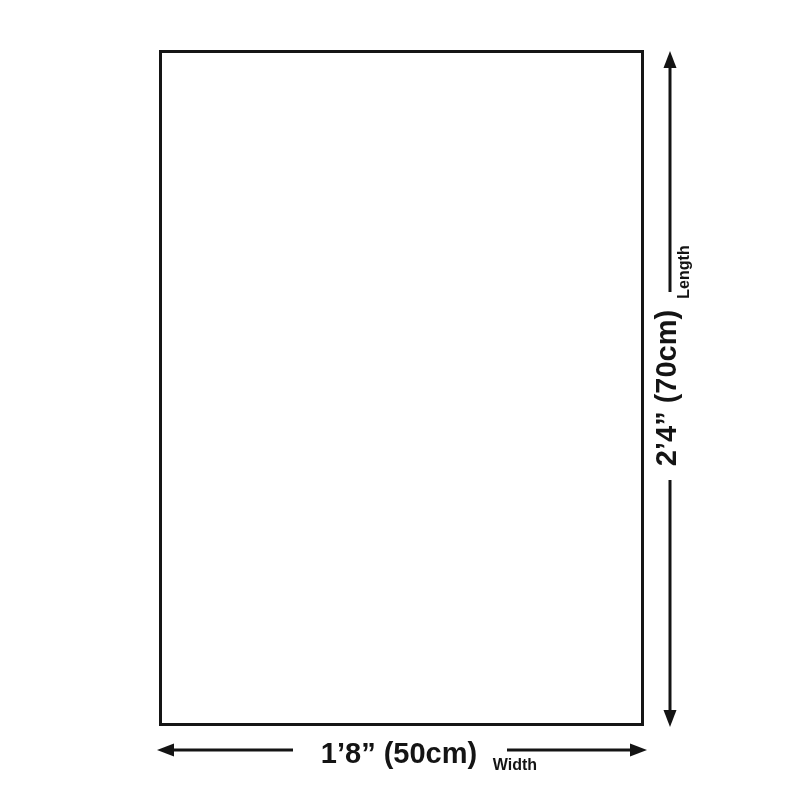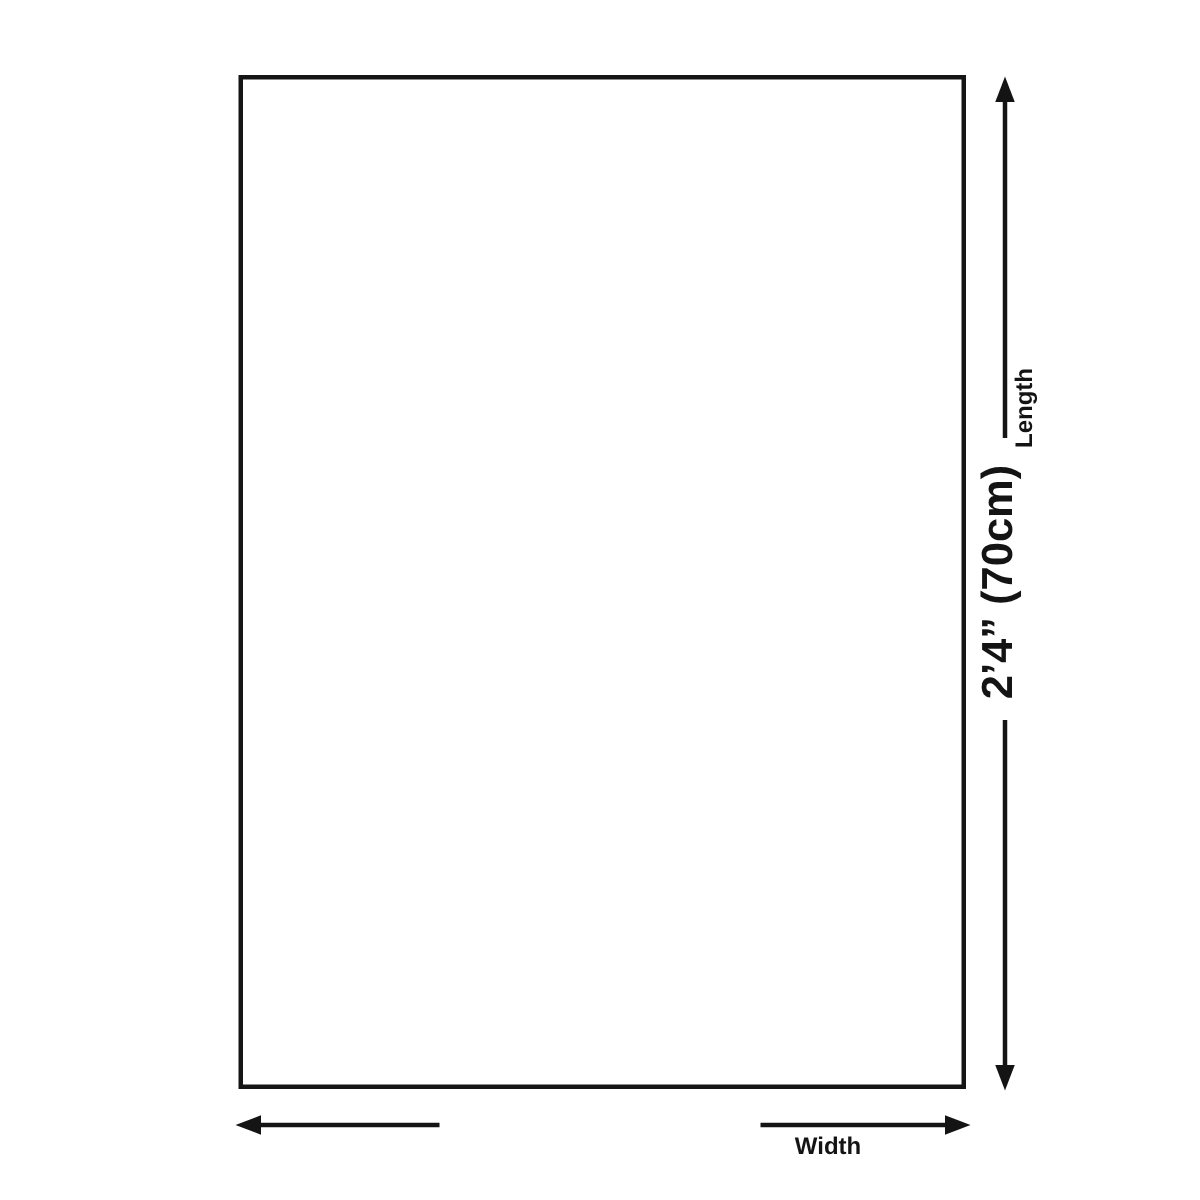--- a/index.html
+++ b/index.html
@@ -74,16 +74,17 @@
       <polygon points="157,750 174,743.5 174,756.5" stroke="none"></polygon>
       <line x1="507" y1="750" x2="634" y2="750" stroke-width="3"></line>
       <polygon points="647,750 630,743.5 630,756.5" stroke="none"></polygon>
     </g>
   </svg>
 
   <div class="dim-text dim-value v-center" style="left: 666px; top: 388px;">2’4” (70cm)</div>
 
   <div class="dim-text dim-label v-center" style="left: 684px; top: 272px;">Length</div>
 
+  <div class="dim-text dim-value h-center" style="left: 399px; top: 753px;">1’8” (50cm)</div>
 
-  <div class="dim-text dim-label h-center" style="left: 515px; top: 765px; margin-left: 37px;">Width</div>
+  <div class="dim-text dim-label h-center" style="left: 515px; top: 765px;">Width</div>
 
 </div>
 
 </body></html>

